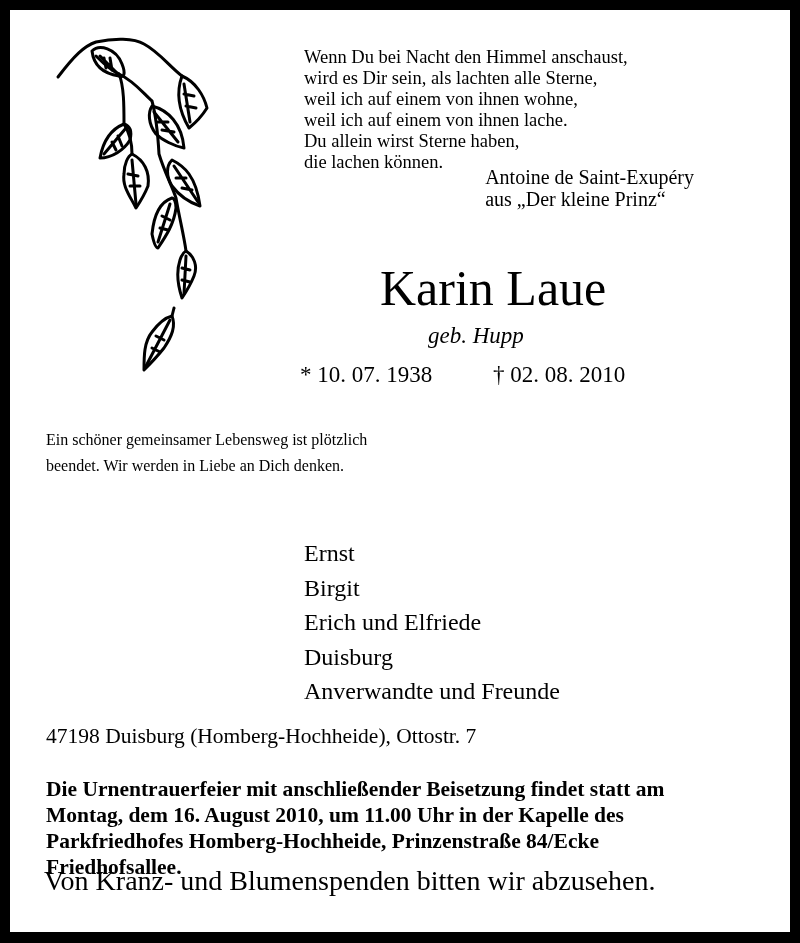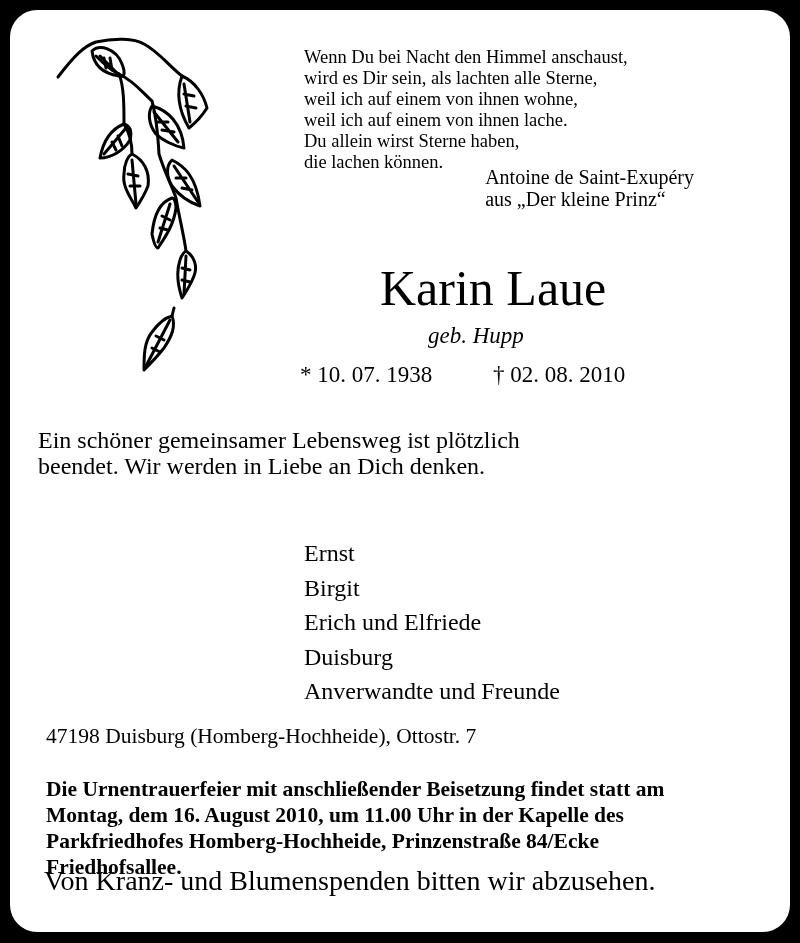--- a/index.html
+++ b/index.html
@@ -9,21 +9,20 @@
     position: relative;
     overflow: hidden;
     font-family: "Liberation Serif", "DejaVu Serif", serif;
     color: #000;
   }
   .page {
     position: absolute;
     left: 10px; top: 10px;
     width: 780px; height: 922px;
     background: #fff;
-    border-radius: 27px;
   }
   .abs { position: absolute; white-space: nowrap; }
   .quote {
     left: 294px; top: 37px;
     font-size: 18.5px; line-height: 21px;
   }
   .quote div { height: 21px; }
   .attrib {
     top: 156px; right: 96px;
     font-size: 20px; line-height: 22px;
@@ -39,22 +38,22 @@
   }
   .birth {
     left: 290px; top: 352px;
     font-size: 23px; line-height: 26px;
   }
   .death {
     left: 483px; top: 352px;
     font-size: 23px; line-height: 26px;
   }
   .tribute {
-    left: 28px; top: 417px;
-    font-size: 24px; line-height: 26px;
+    left: 36px; top: 417px;
+    font-size: 16px; line-height: 26px;
   }
   .mourners {
     left: 294px; top: 526px;
     font-size: 24px; line-height: 34.5px;
   }
   .address {
     left: 36px; top: 713px;
     font-size: 21.5px; line-height: 26px;
   }
   .service {

